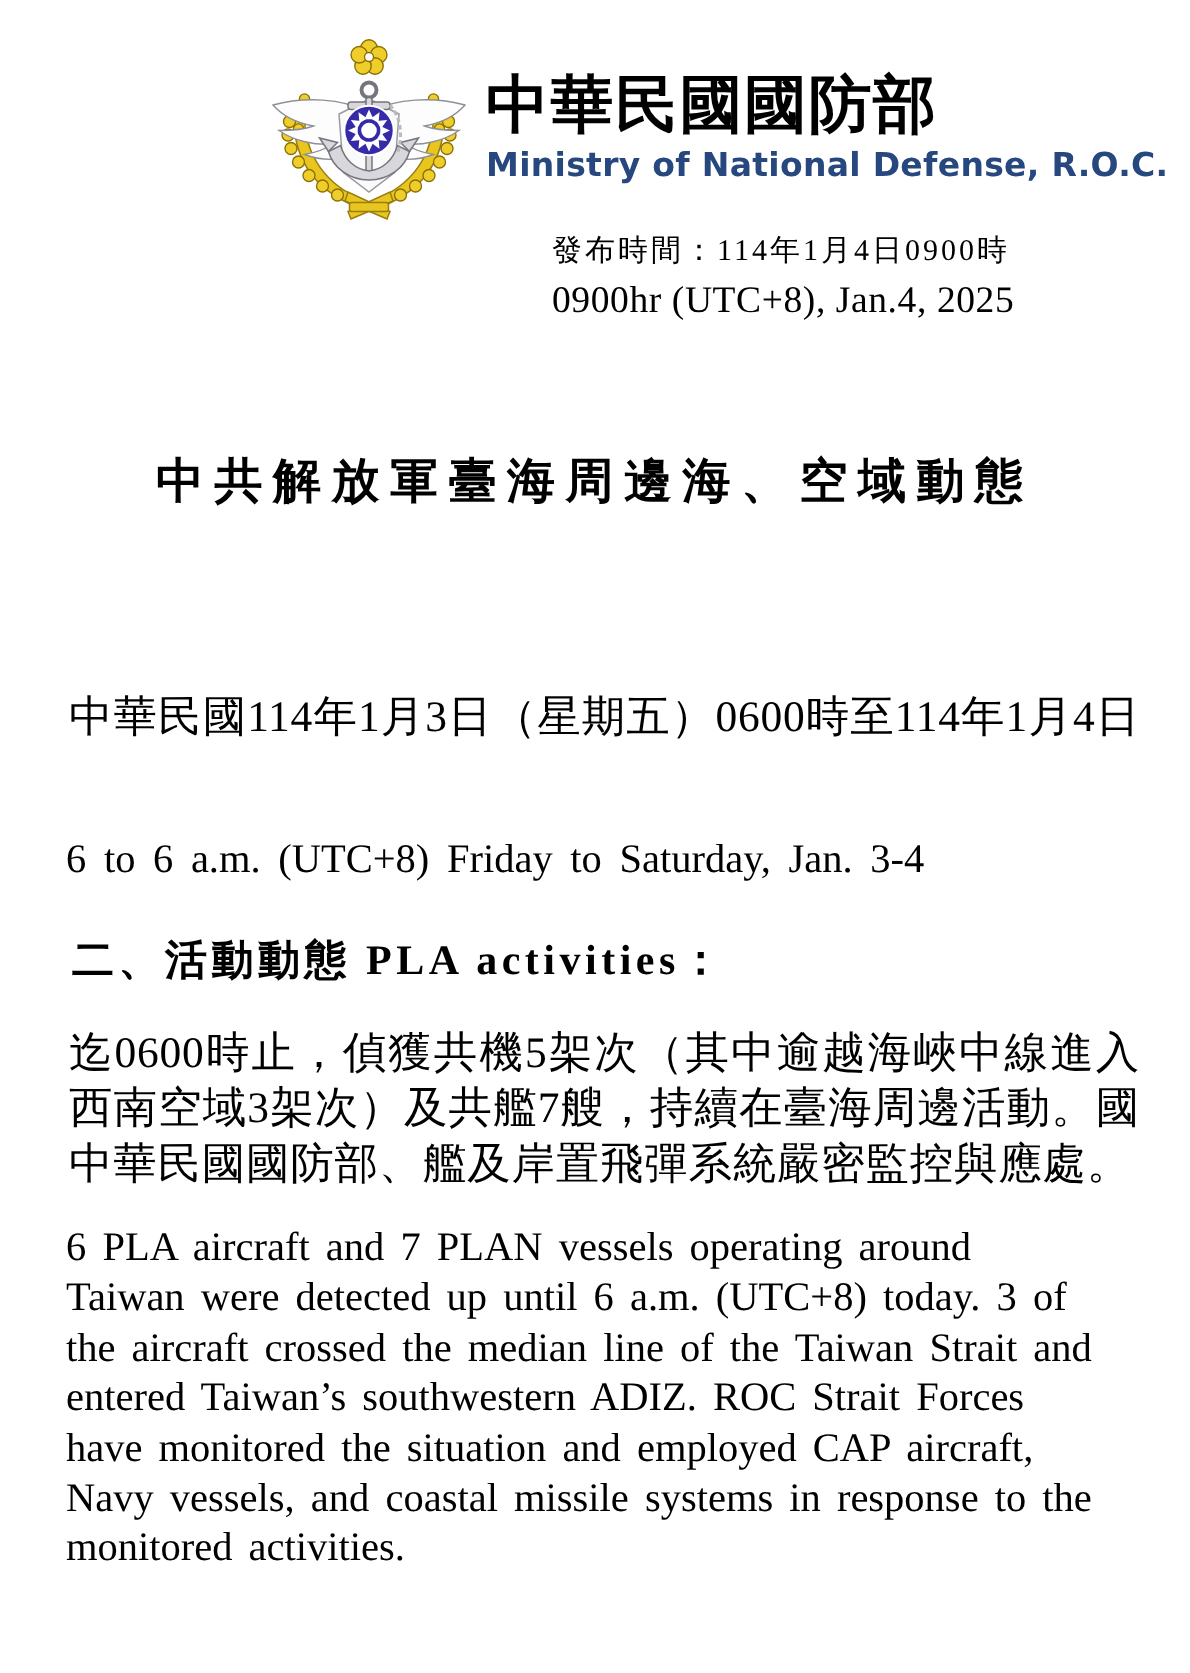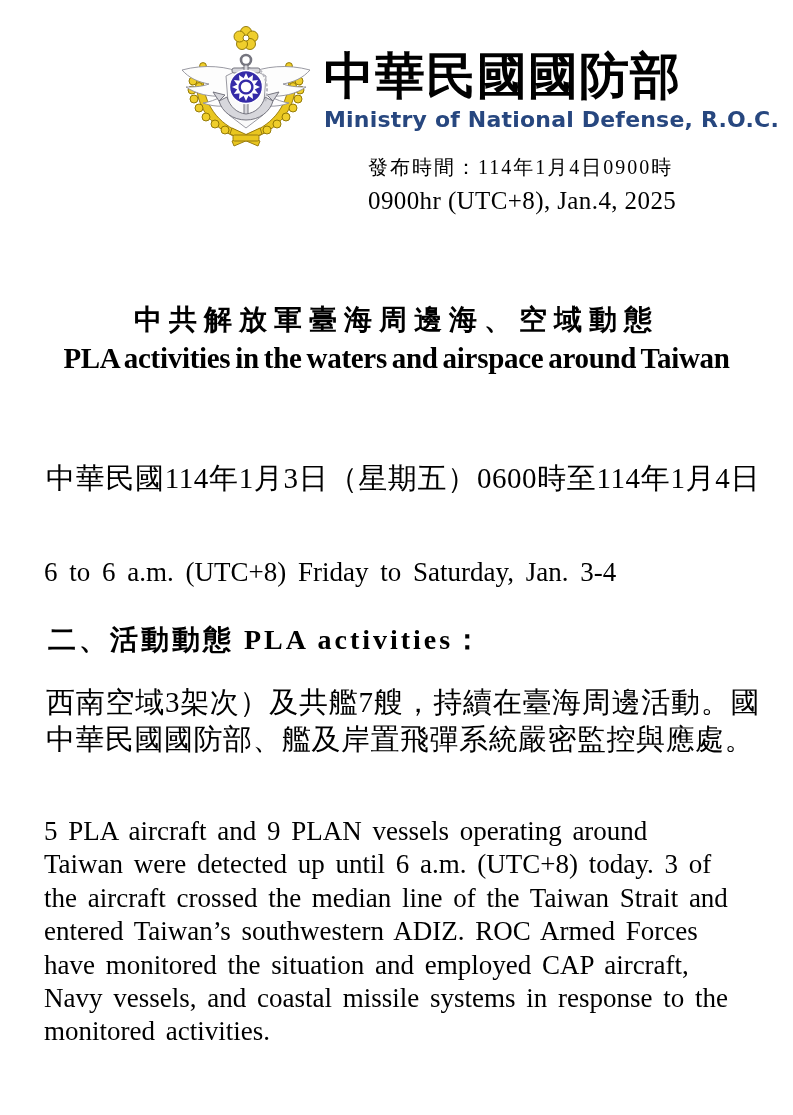--- a/index.html
+++ b/index.html
@@ -11,38 +11,38 @@
     overflow: hidden;
     color: #000;
     font-family: "Liberation Serif", "DejaVu Serif", serif;
   }
 
   
   .masthead { position: absolute; top: 24px; left: 176px; display: flex; align-items: flex-start; }
   .emblem { width: 140px; height: 126px; flex: 0 0 auto; }
   .masthead-text { margin-left: 8px; padding-top: 24px; }
   .org-zh {
-    font-size: 50px; font-weight: 700; line-height: 1.12;
+    font-size: 42px; font-weight: 700; line-height: 1.12;
     letter-spacing: 1px; white-space: nowrap;
     font-family: "Liberation Serif", "DejaVu Serif", serif;
   }
   .org-en {
     margin-top: 3px; font-size: 22px; font-weight: 700;
     color: #27477F; letter-spacing: 0.2px; white-space: nowrap;
     font-family: "DejaVu Sans", "Liberation Sans", sans-serif;
   }
 
   
   .release { position: absolute; left: 368px; top: 151px; }
   .release-zh { font-size: 20px; letter-spacing: 2px; line-height: 33px; white-space: nowrap; }
   .release-en { font-size: 25px; letter-spacing: 0.4px; line-height: 33px; white-space: nowrap; font-family: Liberation Serif, serif; }
 
   
   .doc-title { position: absolute; top: 302px; left: 0; right: 0; text-align: center; font-weight: 700; }
-  .doc-title-zh { font-size: 28px; letter-spacing: 7px; line-height: 36px; }
+  .doc-title-zh { font-size: 32px; letter-spacing: 7px; line-height: 36px; }
   .doc-title-en { font-size: 29px; letter-spacing: -0.3px; word-spacing: -2px; line-height: 34px; margin-top: 3px; }
 
   
   .sec-heading { position: absolute; left: 48px; font-size: 28px; font-weight: 700; letter-spacing: 3px; white-space: nowrap; }
   .sec1-heading { top: 404px; }
   .sec2-heading { top: 621px; }
 
   .zh-para { position: absolute; left: 46px; width: 714px; font-size: 29px; letter-spacing: 0.5px; }
   .sec1-zh { top: 459px; line-height: 38px; }
   .sec2-zh { top: 684px; line-height: 37px; }
@@ -148,40 +148,40 @@
     </div>
   </header>
 
   <div class="release">
     <div class="release-zh">發布時間：114年1月4日0900時</div>
     <div class="release-en">0900hr (UTC+8), Jan.4, 2025</div>
   </div>
 
   <div class="doc-title">
     <div class="doc-title-zh">中共解放軍臺海周邊海、空域動態</div>
-    <div class="doc-title-en">PLA activities in the waters and airspace around Taiwan</div>
   </div>
 
 
   <div class="zh-para sec1-zh">
     <div class="zh-line fill">中華民國114年1月3日（星期五）0600時至114年1月4日</div>
   </div>
 
   <div class="en-line-single">6 to 6 a.m. (UTC+8) Friday to Saturday, Jan. 3-4</div>
 
   <div class="sec-heading sec2-heading">二、活動動態 PLA activities：</div>
 
   <div class="zh-para sec2-zh">
+    <div class="zh-line fill">迄0600時止，偵獲共機5架次（其中逾越海峽中線進入</div>
     <div class="zh-line fill">西南空域3架次）及共艦7艘，持續在臺海周邊活動。國</div>
     <div class="zh-line">中華民國國防部、艦及岸置飛彈系統嚴密監控與應處。</div>
   </div>
 
   <div class="en-para">
-    <div class="en-line">5 PLA aircraft and 9 PLAN vessels operating around</div>
+    <div class="en-line">6 PLA aircraft and 7 PLAN vessels operating around</div>
     <div class="en-line">Taiwan were detected up until 6 a.m. (UTC+8) today. 3 of</div>
     <div class="en-line">the aircraft crossed the median line of the Taiwan Strait and</div>
-    <div class="en-line">entered Taiwan’s southwestern ADIZ. ROC Armed Forces</div>
+    <div class="en-line">entered Taiwan’s southwestern ADIZ. ROC Strait Forces</div>
     <div class="en-line">have monitored the situation and employed CAP aircraft,</div>
     <div class="en-line">Navy vessels, and coastal missile systems in response to the</div>
     <div class="en-line">monitored activities.</div>
   </div>
 
 </div>
 
 </body></html>

